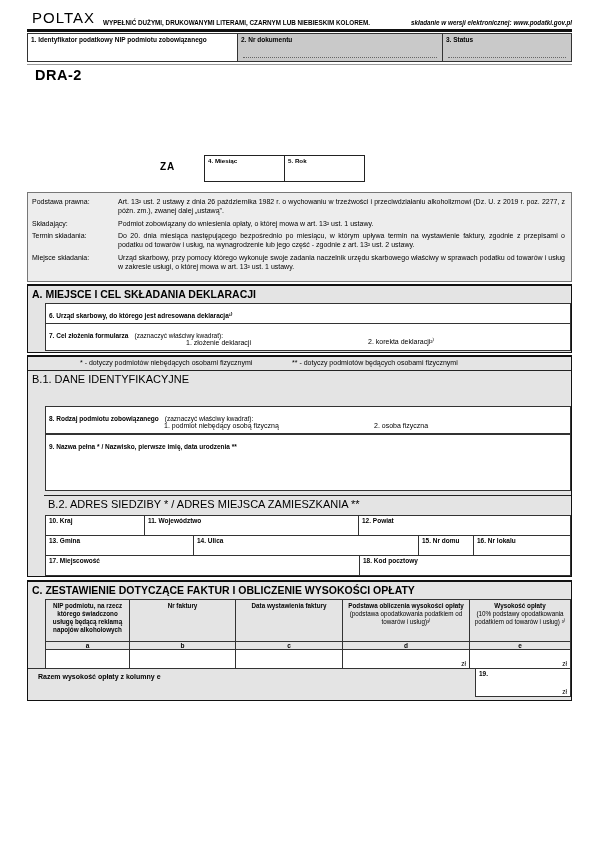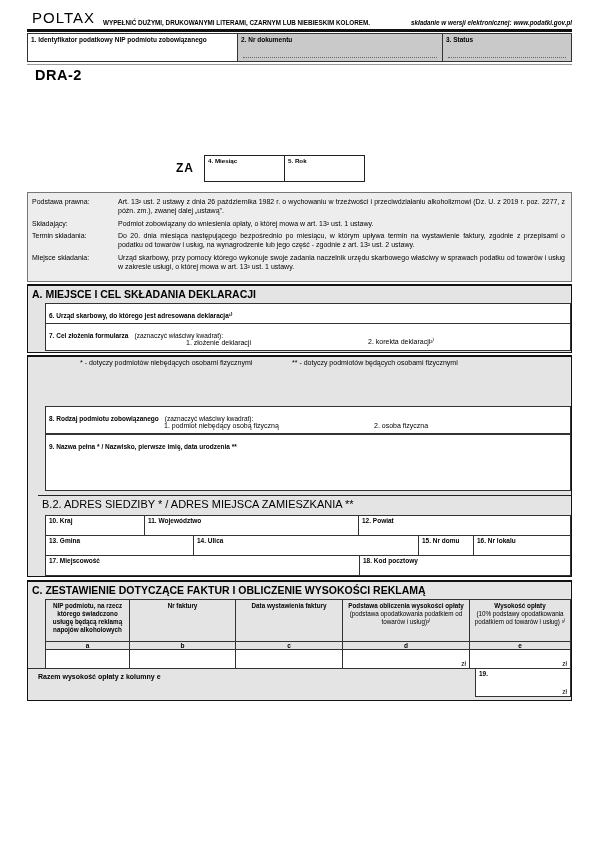--- a/index.html
+++ b/index.html
@@ -23,21 +23,21 @@
   #id2 { width:206px; background:#c9c9c9; margin-left:-1px; }
   #id3 { flex:1; background:#c9c9c9; margin-left:-1px; }
   .idlabel { font-size:6.5px; font-weight:bold; padding:2px 3px; display:block; }
   .dots { position:absolute; left:5px; right:5px; bottom:3px; border-bottom:1.5px dotted #666; }
   #underline { left:27px; top:64px; width:545px; height:1px; background:#999; }
 
   
   #symbol { left:35px; top:67px; font-size:14.5px; font-weight:bold; letter-spacing:0.5px; }
   #maintitle { left:27px; top:94px; width:545px; text-align:center;
                font-size:11px; font-weight:bold; line-height:16px; }
-  #za { left:176px; top:161px; font-size:12px; font-weight:bold; letter-spacing:1px; }
+  #za { left:160px; top:161px; font-size:10px; font-weight:bold; letter-spacing:1px; }
   #zabox { left:204px; top:155px; width:161px; height:27px; display:flex;
            border:1.2px solid #222; background:#fff; }
   .zacell { flex:1; position:relative; }
   #zacell2 { border-left:1px solid #222; }
   .zalabel { font-size:6.2px; font-weight:bold; padding:1px 3px; display:block; }
 
   
   #legal { left:27px; top:192px; width:545px; height:90px; background:#ededed;
            border:1px solid #777; padding:4px 6px 3px 4px;
            display:grid; grid-template-columns:86px 1fr; row-gap:3.5px;
@@ -62,21 +62,21 @@
   #f7 { top:37px; height:28px; }
   #opt1 { left:140px; } #opt2 { left:322px; }
 
   #btitle { font-size:11px; font-weight:bold; padding:2px 0 0 4px; }
   #bnotes { position:relative; height:13px; font-size:7px; }
   #note1 { left:52px; top:2px; } #note2 { left:264px; top:2px; }
   #b1title { border-top:1px solid #222; font-size:11px; padding:2px 4px 1px; }
   #f8 { top:49px; height:28px; }
   #f8o1 { left:118px; } #f8o2 { left:328px; }
   #f9 { top:77px; height:57px; }
-  #b2title { position:absolute; left:10px; right:0; top:138px; border-top:1.2px solid #222;
+  #b2title { position:absolute; left:16px; right:0; top:138px; border-top:1.2px solid #222;
              font-size:11px; padding:2px 4px 1px; }
   #addr { position:absolute; left:17px; right:0; top:158px; }
   .arow { display:flex; }
   .arow + .arow { margin-top:-1px; }
   .acell { position:relative; border:1px solid #333; background:#fff; height:21px; margin-left:-1px; }
   .arow .acell:first-child { margin-left:0; }
   .al { font-size:6.5px; font-weight:bold; padding:1px 3px; display:block; white-space:nowrap; }
   .w-kraj{width:100px;} .w-woj{width:215px;} .w-pow{flex:1;}
   .w-gmi{width:149px;} .w-uli{width:226px;} .w-nrd{width:56px;} .w-nrl{flex:1;}
   .w-mie{width:315px;} .w-kod{flex:1;}
@@ -164,20 +164,21 @@
       <span class="opt" id="opt1">1. złożenie deklaracji</span>
       <span class="opt" id="opt2">2. korekta deklaracji²⁾</span>
     </div>
   </div>
 
   <div class="section" id="secB">
     <div id="bnotes">
       <span class="abs" id="note1">* - dotyczy podmiotów niebędących osobami fizycznymi</span>
       <span class="abs" id="note2">** - dotyczy podmiotów będących osobami fizycznymi</span>
     </div>
+    <div id="b1title" class="sub-title">B.1. DANE IDENTYFIKACYJNE</div>
 
     <div class="fieldbox" id="f8">
       <span class="fl">8. Rodzaj podmiotu zobowiązanego </span><span class="fl fl-rest">(zaznaczyć właściwy kwadrat):</span>
       <span class="opt" id="f8o1">1. podmiot niebędący osobą fizyczną</span>
       <span class="opt" id="f8o2">2. osoba fizyczna</span>
     </div>
     <div class="fieldbox" id="f9">
       <span class="fl">9. Nazwa pełna * / Nazwisko, pierwsze imię, data urodzenia **</span>
     </div>
 
@@ -214,21 +215,21 @@
           <span class="al">17.  Miejscowość</span>
         </div>
         <div class="acell w-kod">
           <span class="al">18. Kod pocztowy</span>
         </div>
       </div>
     </div>
   </div>
 
   <div class="section" id="secC">
-    <div class="sec-title">C. ZESTAWIENIE DOTYCZĄCE FAKTUR  I OBLICZENIE WYSOKOŚCI  REKLAMĄ</div>
+    <div class="sec-title">C. ZESTAWIENIE DOTYCZĄCE FAKTUR  I OBLICZENIE WYSOKOŚCI  OPŁATY</div>
 
     <div id="ctable">
       <div class="trow">
         <div class="hcell c-a">NIP podmiotu, na rzecz którego świadczono usługę będącą reklamą napojów alkoholowych</div>
         <div class="hcell c-b">Nr faktury</div>
         <div class="hcell c-c">Data wystawienia faktury</div>
         <div class="hcell c-d">
           <span>Podstawa obliczenia wysokości opłaty</span>
           <span class="hsub">(podstawa opodatkowania podatkiem od towarów i usług)³⁾</span>
         </div>

